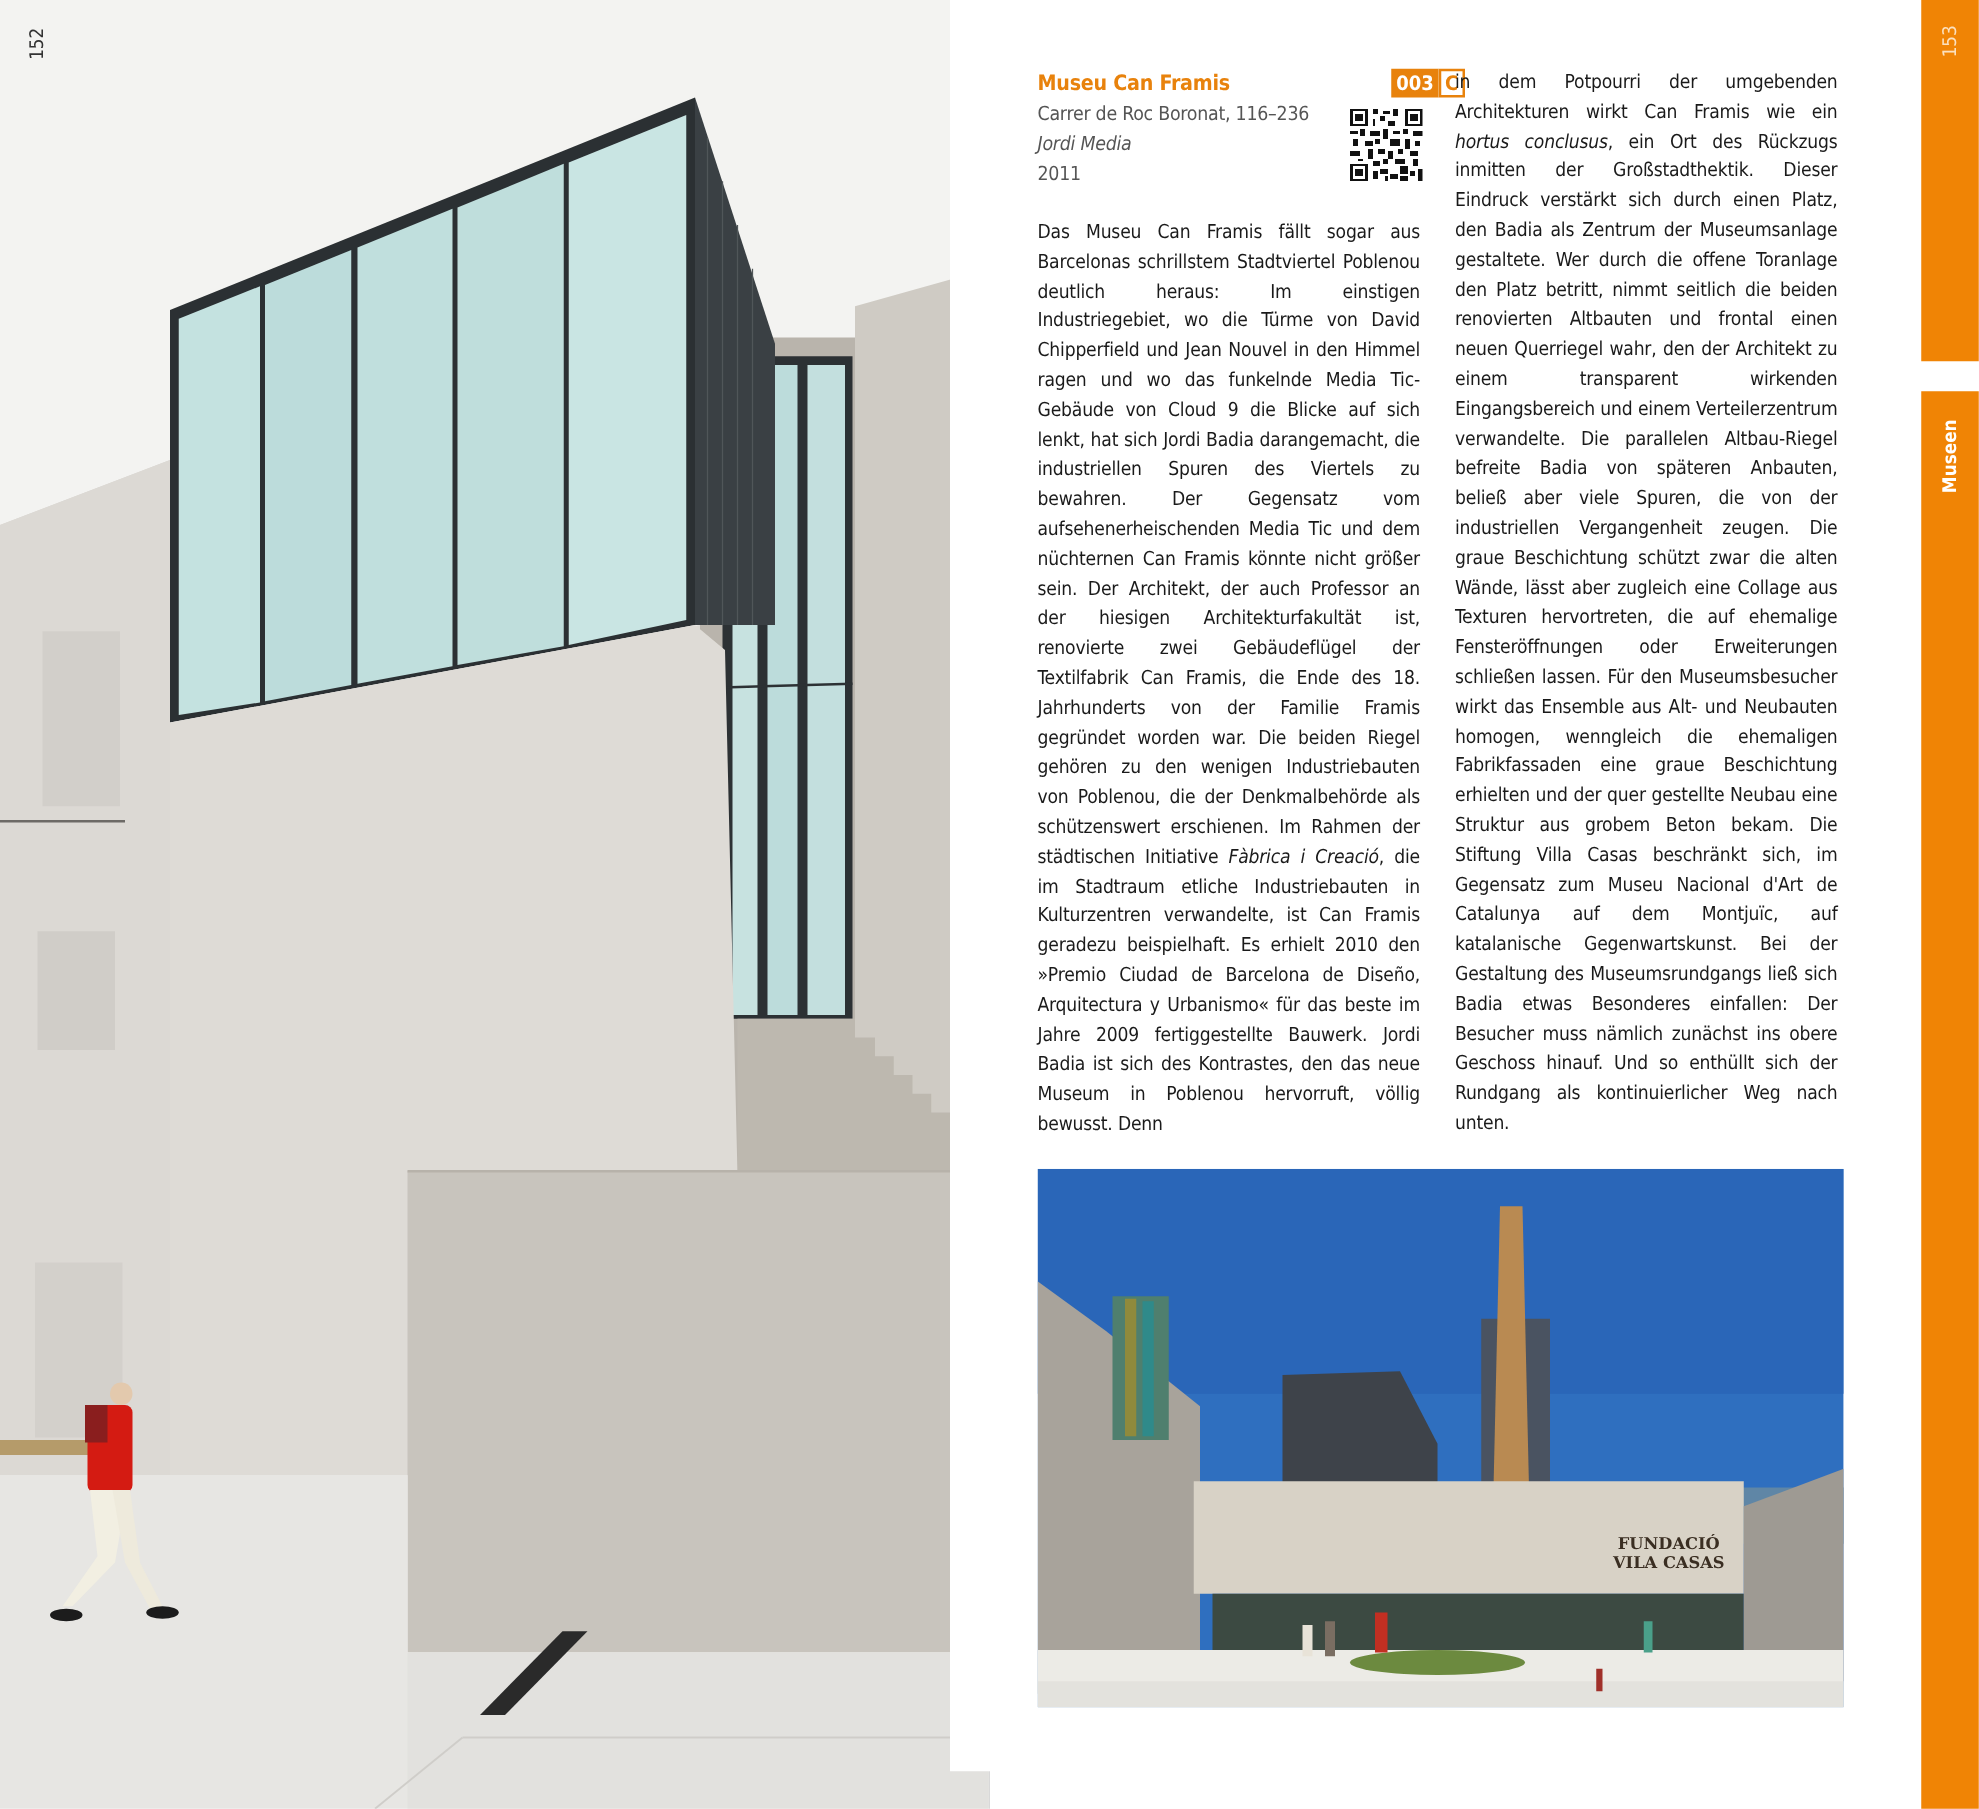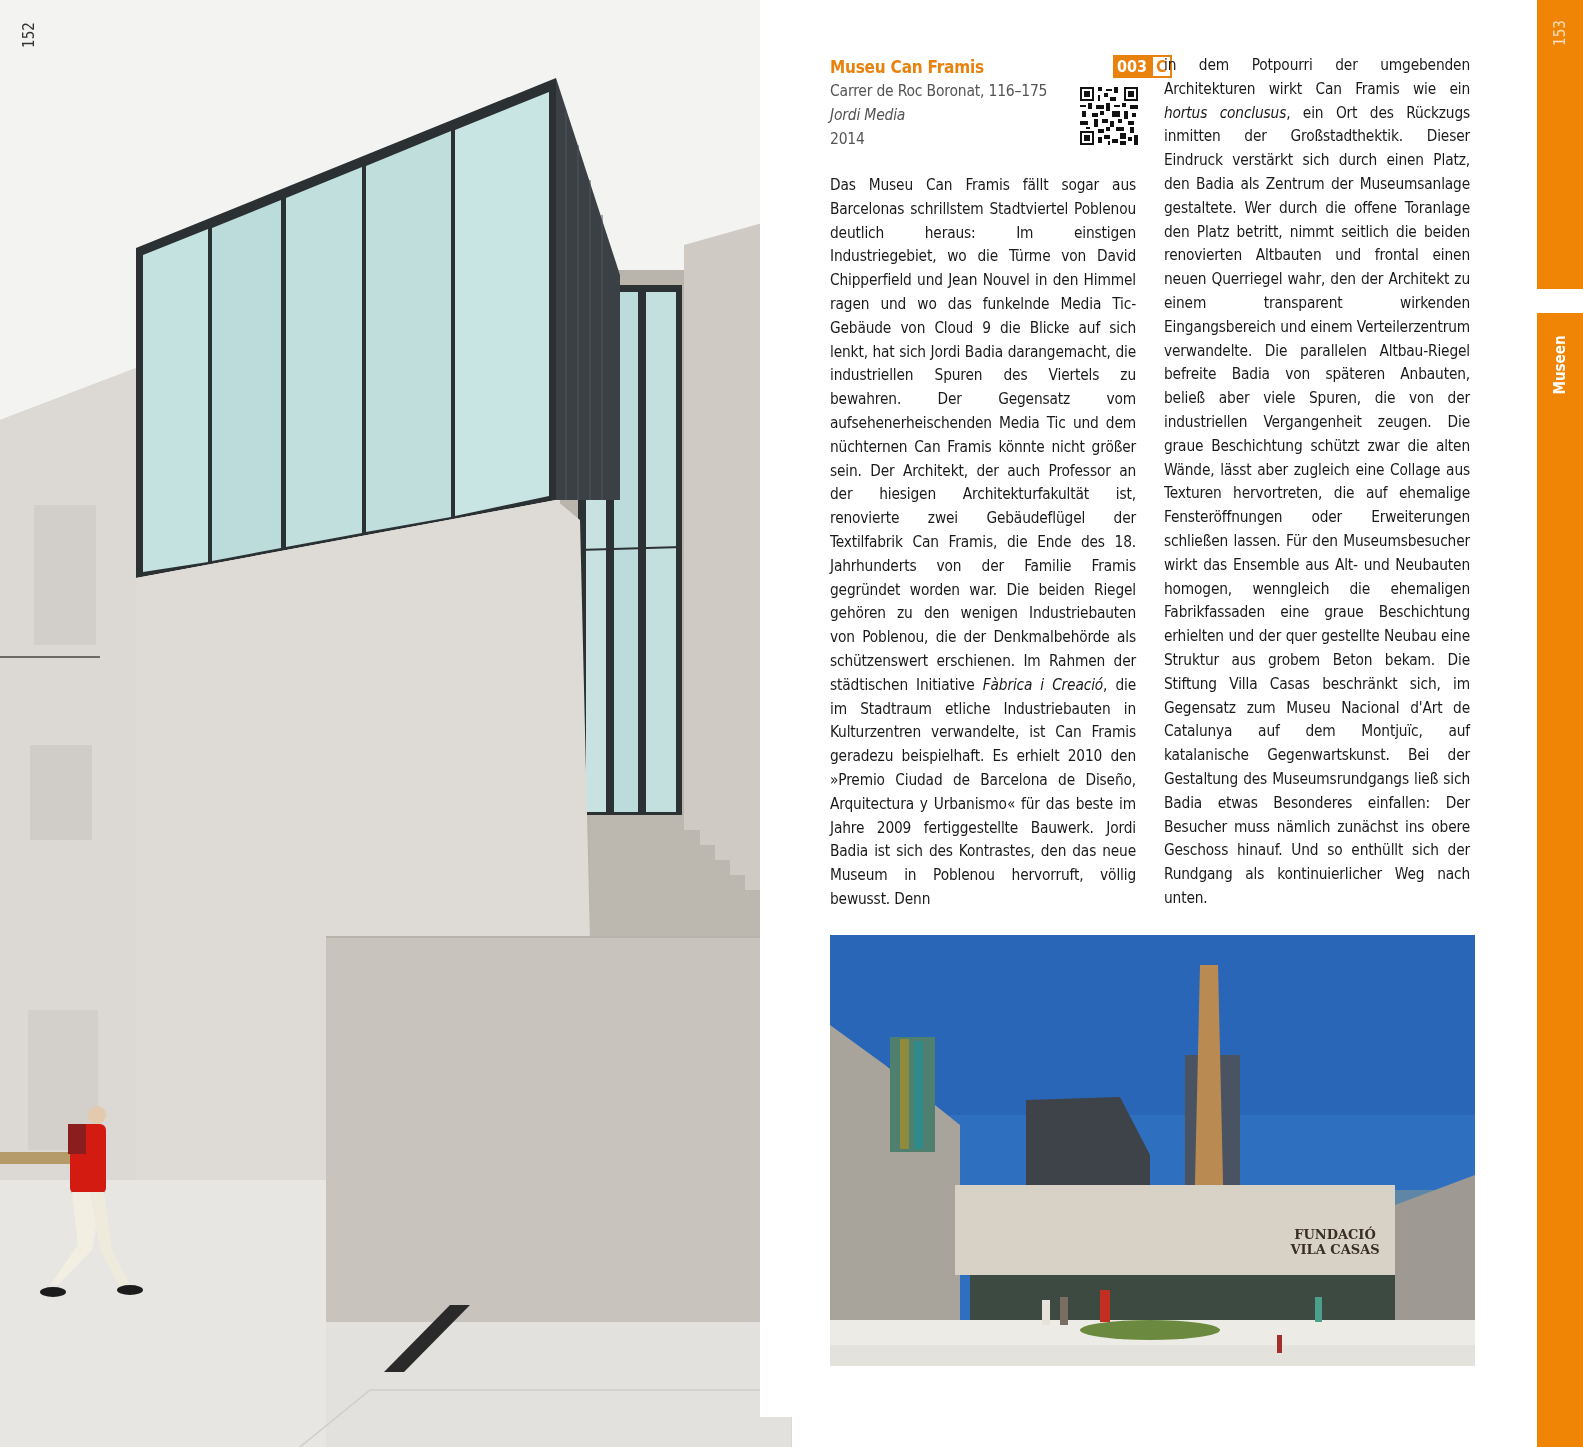--- a/index.html
+++ b/index.html
@@ -106,23 +106,23 @@
     <line x1="0" y1="657" x2="100" y2="657" stroke="#6d6a66" stroke-width="2"></line>
   </svg>
 </div>
 <div class="gutter-line"></div>
 <div class="page-num-left">152</div>
 
 <div class="right-page">
 
   <div class="entry-head">
     <div class="entry-title">Museu Can Framis</div>
-    <div class="entry-address">Carrer de Roc Boronat, 116–175</div>
+    <div class="entry-address">Carrer de Roc Boronat, 116–236</div>
     <div class="entry-architect">Jordi Media</div>
-    <div class="entry-year">2014</div>
+    <div class="entry-year">2011</div>
   </div>
 
   <div class="badge">
     <span class="badge-num">003</span>
     <span class="badge-grid">C</span>
   </div>
 
   <svg class="qr" viewBox="0 0 29 29" shape-rendering="crispEdges">
     <rect width="29" height="29" fill="#fff"></rect>
     <g fill="#111">

